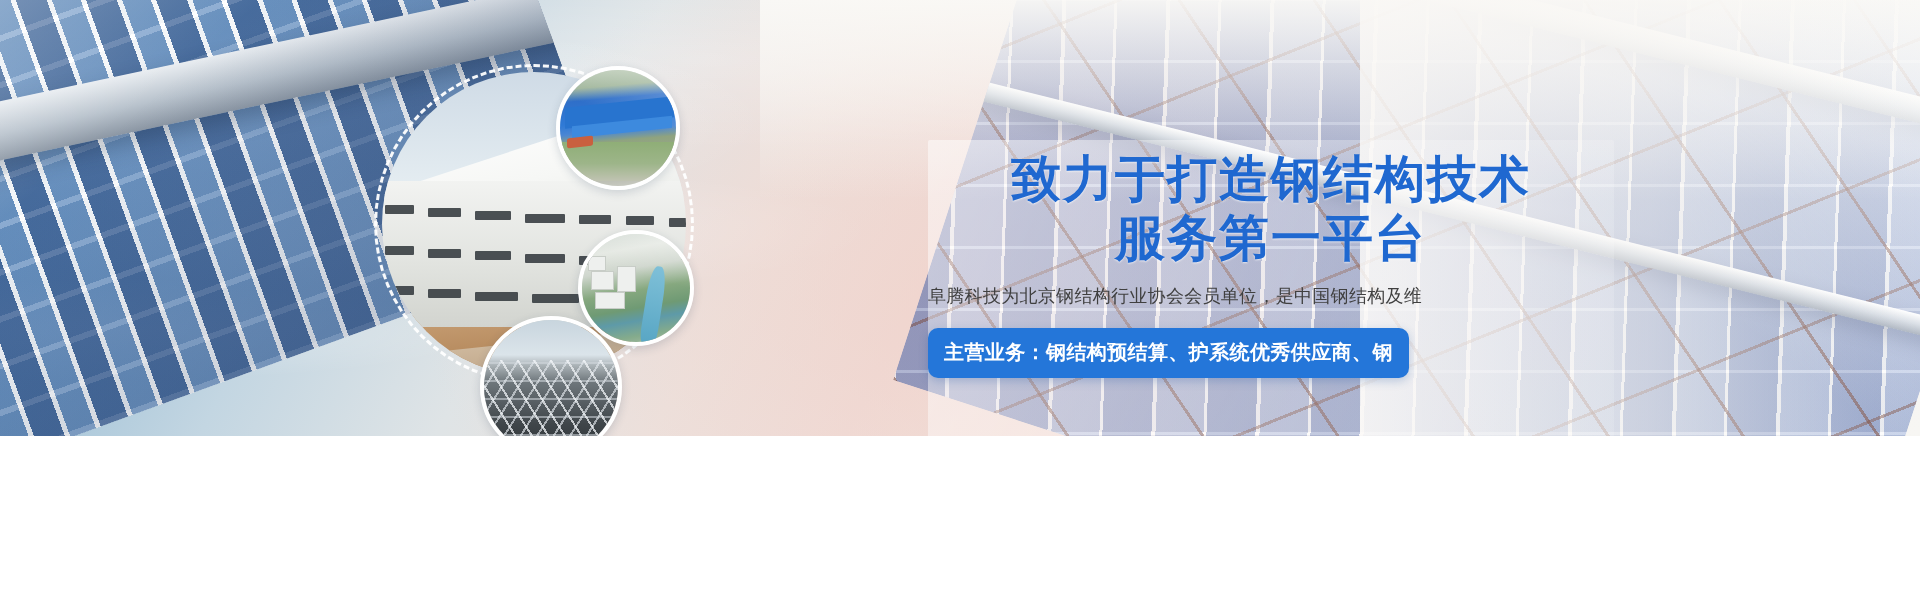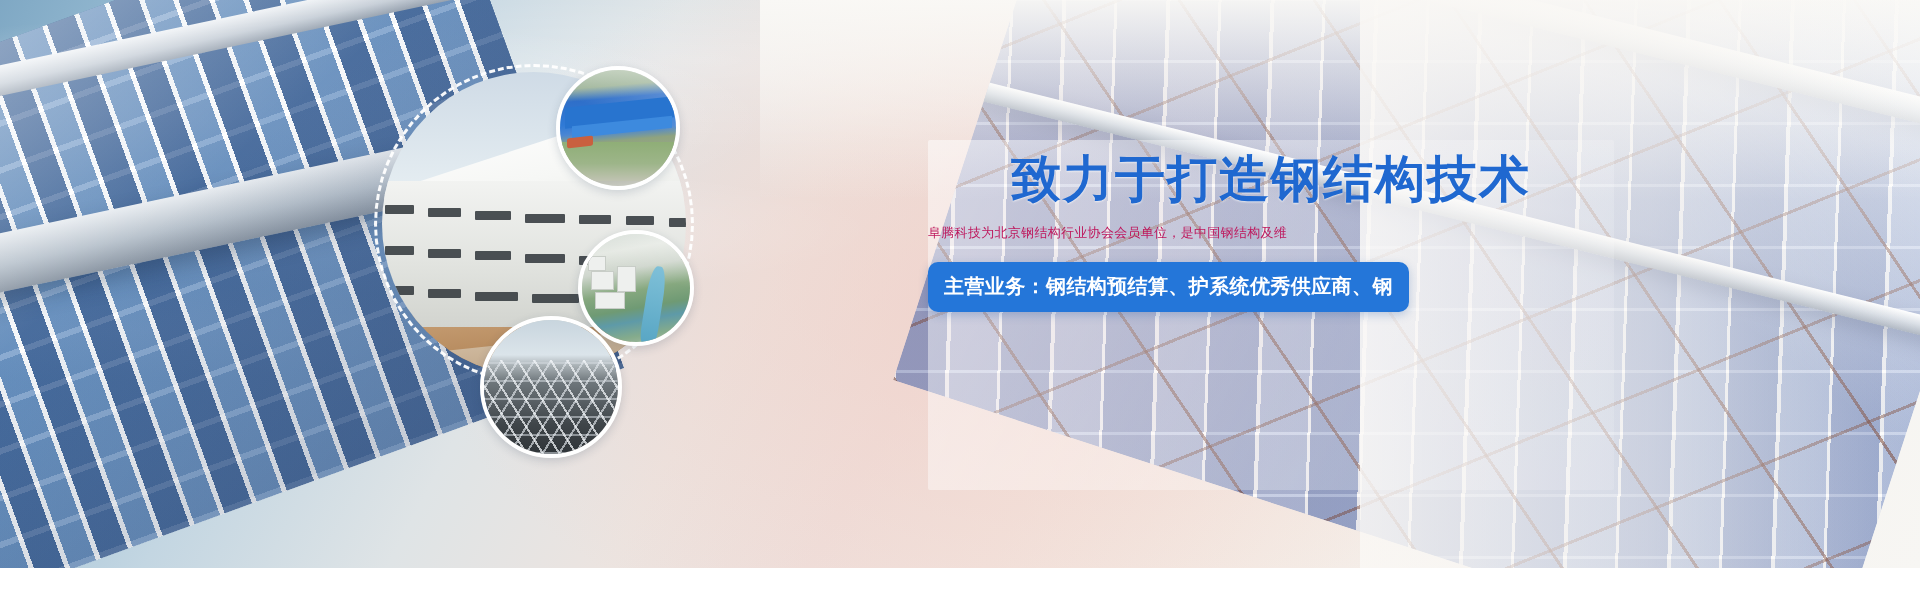--- a/index.html
+++ b/index.html
@@ -1,21 +1,21 @@
 <!DOCTYPE html>
 <html><head>
 <meta charset="utf-8">
 <title>Banner</title>
 <style>
   html,body{margin:0;padding:0;background:#fff;}
   body{font-family:"Liberation Sans","DejaVu Sans",sans-serif;}
 
   #banner{
     position:relative;
-    width:1920px;height:568px;
+    width:1920px;height:436px;
     overflow:hidden;
     background:#e9eef2;
   }
 
   
   .sky{
     position:absolute;inset:0;
     background:
       linear-gradient(118deg,
         #7fa8c4 0%,
@@ -221,23 +221,23 @@
     line-height:1.18;
     color:#1f68d0;
     text-align:center;
     letter-spacing:2px;
     margin:0 0 14px 0;
     text-shadow:0 1px 2px rgba(255,255,255,.65);
   }
   .headline .l2{display:block;}
 
   .desc{
-    font-size:13px;
+    font-size:18px;
     line-height:1.58;
-    color:#be185d;
+    color:#404040;
     margin:0 0 18px 0;
     letter-spacing:.3px;
     font-weight:500;
   }
   .desc span{display:block;}
 
   .biz{
     display:inline-block;
     background:#2476d9;
     color:#ffffff;
@@ -339,20 +339,21 @@
     </div>
 
   </div>
 
   <div class="panel"></div>
 
   <div class="content">
 
     <h1 class="headline">
       <span class="l1">致力于打造钢结构技术</span>
+      <span class="l2">服务第一平台</span>
     </h1>
 
     <p class="desc">
       <span>阜腾科技为北京钢结构行业协会会员单位，是中国钢结构及维</span>
     </p>
 
     <div class="biz">
       <span>主营业务：钢结构预结算、护系统优秀供应商、钢</span>
     </div>
 

